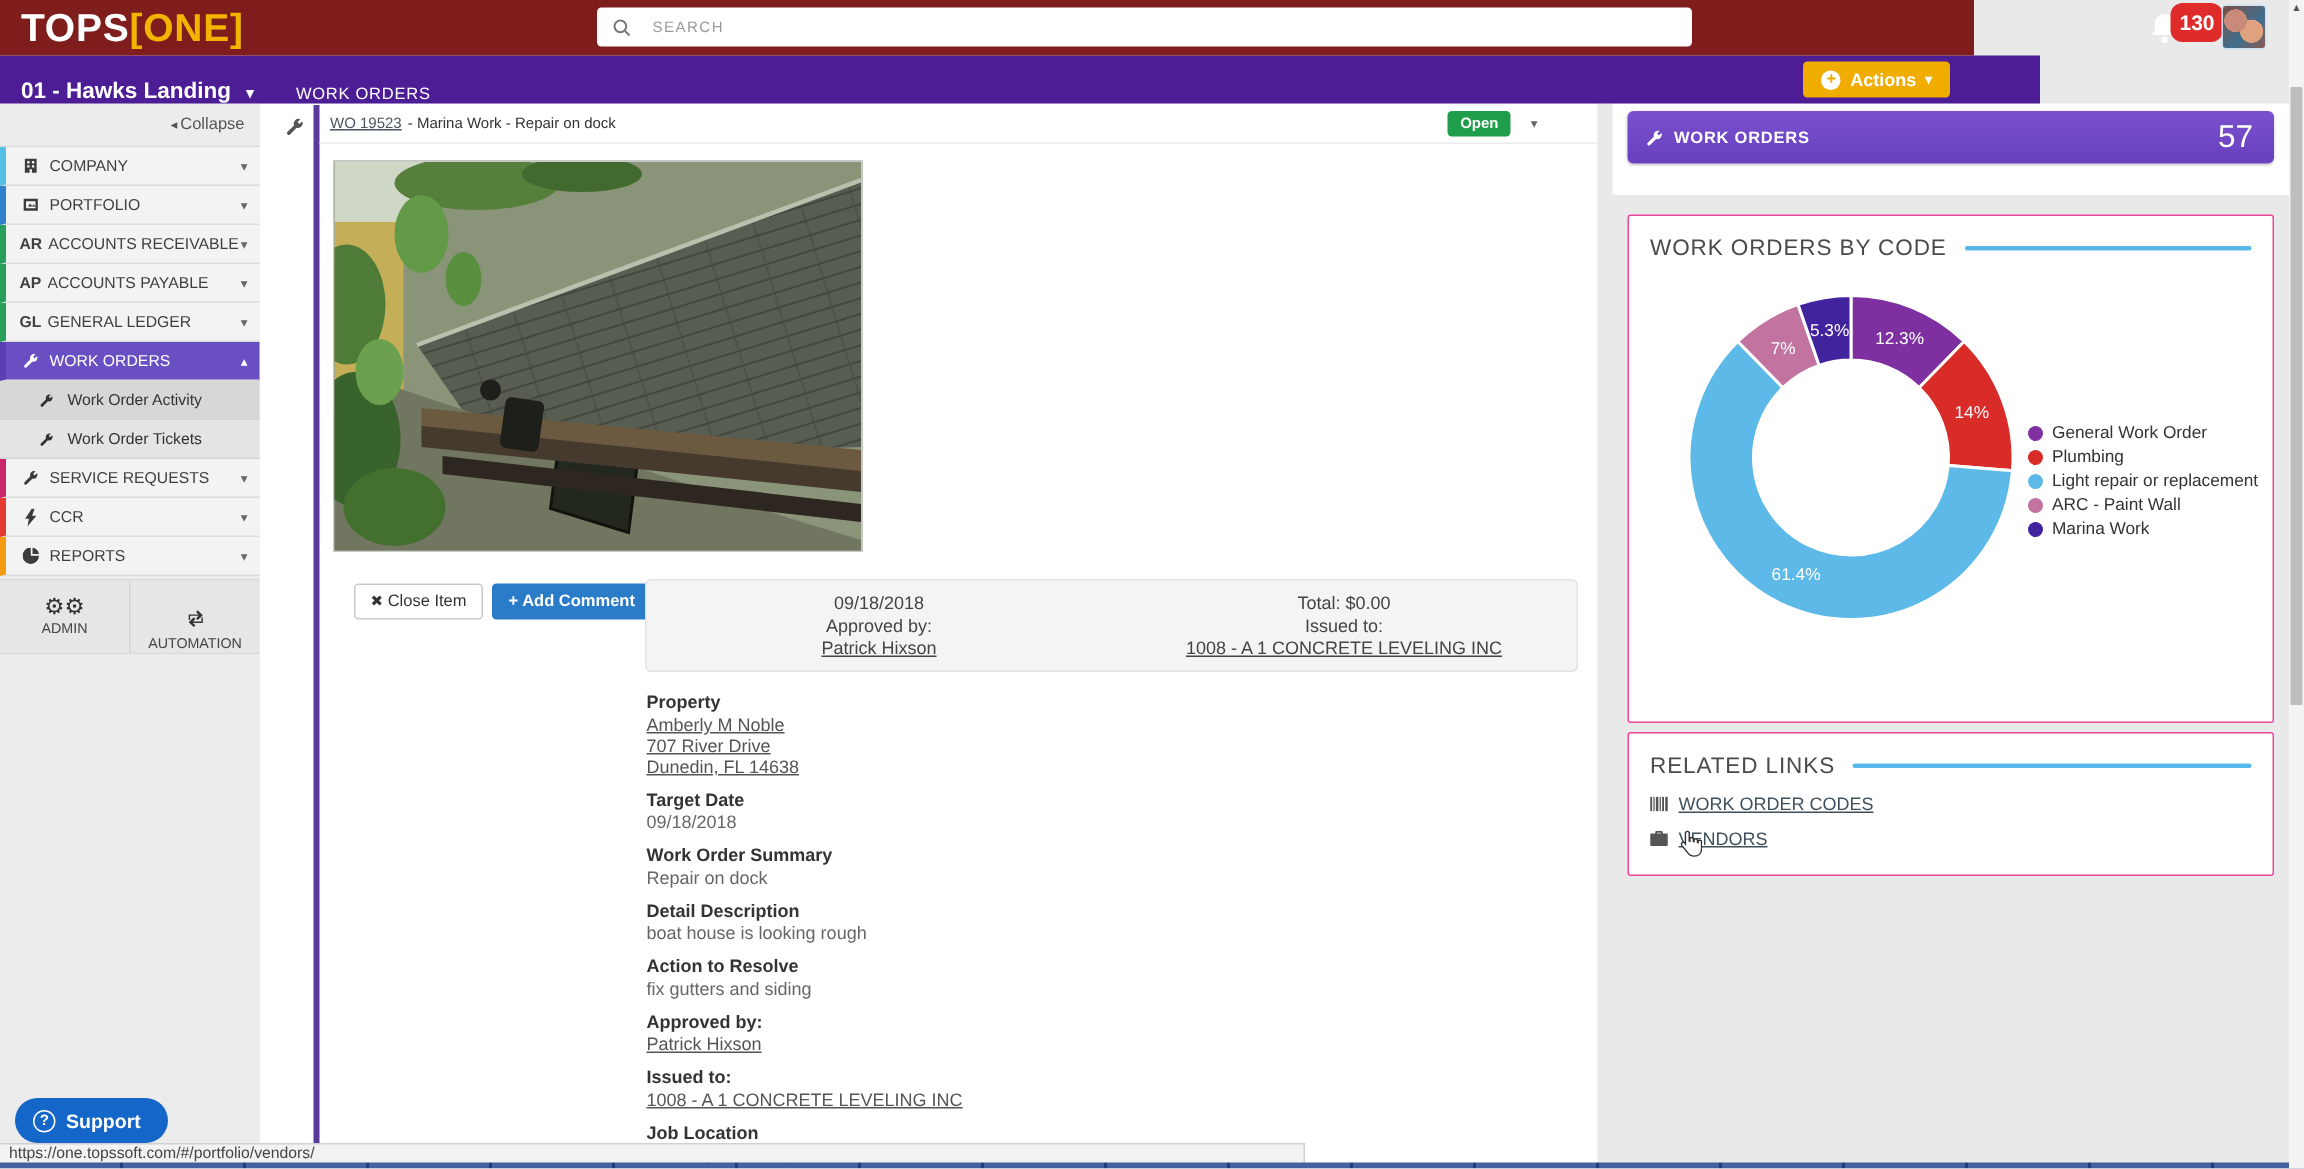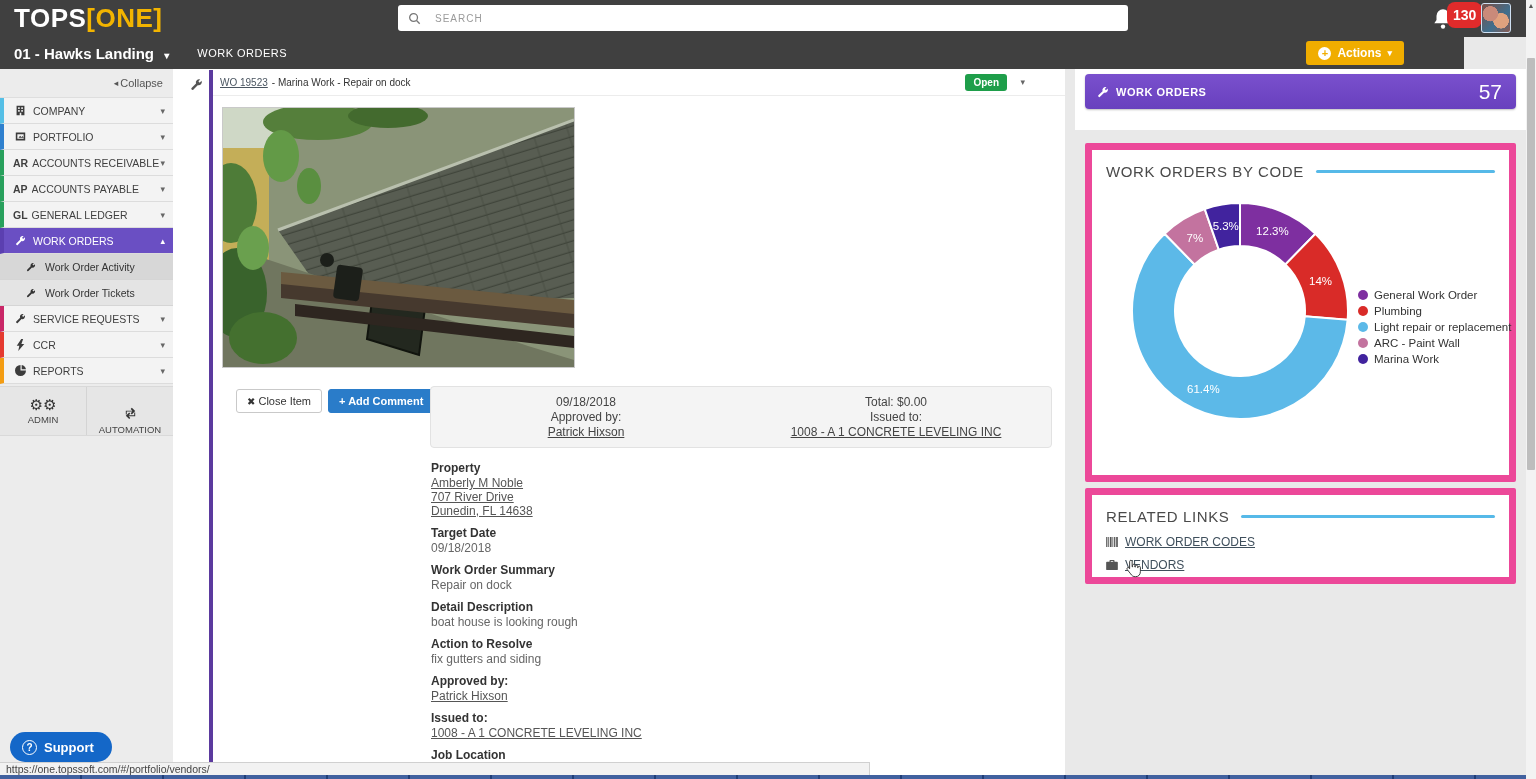--- a/index.html
+++ b/index.html
@@ -1,43 +1,43 @@
 <!DOCTYPE html>
 <html><head>
 <meta charset="utf-8">
 <style>
   * { margin:0; padding:0; box-sizing:border-box; }
   html,body { width:1536px; height:779px; overflow:hidden; background:#e9e9e9;
               font-family:"Liberation Sans", sans-serif; }
   #app { position:relative; width:1536px; height:779px; }
 
   
-  .topbar { position:absolute; top:0; left:0; width:1526px; height:37px; background:#404040; z-index:30; }
+  .topbar { position:absolute; top:0; left:0; width:1316px; height:37px; background:#7f1d1d; z-index:30; }
   .logo { position:absolute; left:14px; top:3px; font-size:26px; font-weight:800; letter-spacing:0.5px; }
   .logo .tops { color:#fff; }
   .logo .one  { color:#f2b400; font-weight:700; }
   .searchwrap { position:absolute; left:398px; top:5px; width:730px; height:26px; background:#fff;
                 border-radius:3px; display:flex; align-items:center; padding:0 10px; }
   .searchwrap svg { flex:0 0 auto; margin-right:14px; }
   .searchwrap input { border:none; outline:none; width:100%; font-size:10px; letter-spacing:1px;
                       color:#555; background:transparent; font-family:"Liberation Sans",sans-serif; }
   .searchwrap input::placeholder { color:#9a9a9a; }
   .bell { position:absolute; left:1430px; top:6px; width:26px; height:26px; }
   .badge { position:absolute; left:1447px; top:2px; background:#e02b2b; color:#fff; font-size:14px;
            font-weight:700; padding:5px 6px; border-radius:8px; }
   .avatar { position:absolute; left:1481px; top:3px; width:30px; height:30px; border-radius:3px;
             border:1px solid #cfe0f2;
             background:
               radial-gradient(circle at 30% 35%, #c98a7a 0 28%, transparent 29%),
               radial-gradient(circle at 68% 60%, #e0a27e 0 30%, transparent 31%),
               linear-gradient(135deg,#7a4f46,#3f6f8e 60%,#8a5a50); }
 
   
-  .subbar { position:absolute; top:37px; left:0; width:1464px; height:32px; background:#404040; z-index:29;
-            display:flex; align-items:center; color:#fff; }
+  .subbar { position:absolute; top:37px; left:0; width:1360px; height:32px; background:#4c1d95; z-index:29;
+            display:flex; align-items:flex-end; color:#fff; }
   .community { margin-left:14px; font-size:15px; font-weight:700; }
   .community .caret { font-size:10px; margin-left:6px; }
   .crumb { margin-left:28px; font-size:11px; letter-spacing:0.5px; }
   .actions-btn { position:absolute; right:60px; top:4px; background:#f0ad00; color:#fff; font-weight:700;
                  font-size:12px; border:none; border-radius:3px; padding:5px 12px; cursor:pointer;
                  display:flex; align-items:center; gap:6px; }
   .pluscirc { display:inline-flex; width:13px; height:13px; border-radius:50%; background:#fff;
               color:#f0ad00; font-size:11px; font-weight:800; align-items:center; justify-content:center; line-height:1; }
 
   
@@ -100,21 +100,21 @@
 
   
   .right-top-white { position:absolute; left:1075px; top:69px; width:451px; height:61px; background:#fff; }
   .wo-banner { position:absolute; left:1085px; top:74px; width:431px; height:35px; border-radius:4px;
                background:linear-gradient(#7a50cd,#6840be); box-shadow:0 1px 2px rgba(0,0,0,.25);
                display:flex; align-items:center; color:#fff; cursor:pointer; }
   .wo-banner .ic { margin:0 7px 0 12px; }
   .wo-banner .blabel { font-size:11px; font-weight:700; letter-spacing:0.5px; flex:1; }
   .wo-banner .bcount { font-size:21px; font-weight:400; margin-right:14px; }
 
-  .card { position:absolute; background:#fff; border:7px solid #ec4899; border-radius:2px; }
+  .card { position:absolute; background:#fff; border:1px solid #ec4899; border-radius:2px; }
   .chart-card { left:1085px; top:143px; width:431px; height:339px; }
   .links-card { left:1085px; top:488px; width:431px; height:96px; }
   .card-title { display:flex; align-items:center; padding:13px 14px 0 14px; font-size:15px; color:#4a4a4a;
                 letter-spacing:0.6px; }
   .card-title .rule { flex:1; height:3px; background:#56b9e8; border-radius:2px; margin-left:12px; }
 
   .legend { position:absolute; left:266px; top:139px; font-size:11.5px; color:#333; }
   .legend-row { display:flex; align-items:center; margin-bottom:4px; white-space:nowrap; }
   .legend-dot { width:10px; height:10px; border-radius:50%; margin-right:6px; flex:0 0 auto; }
 

